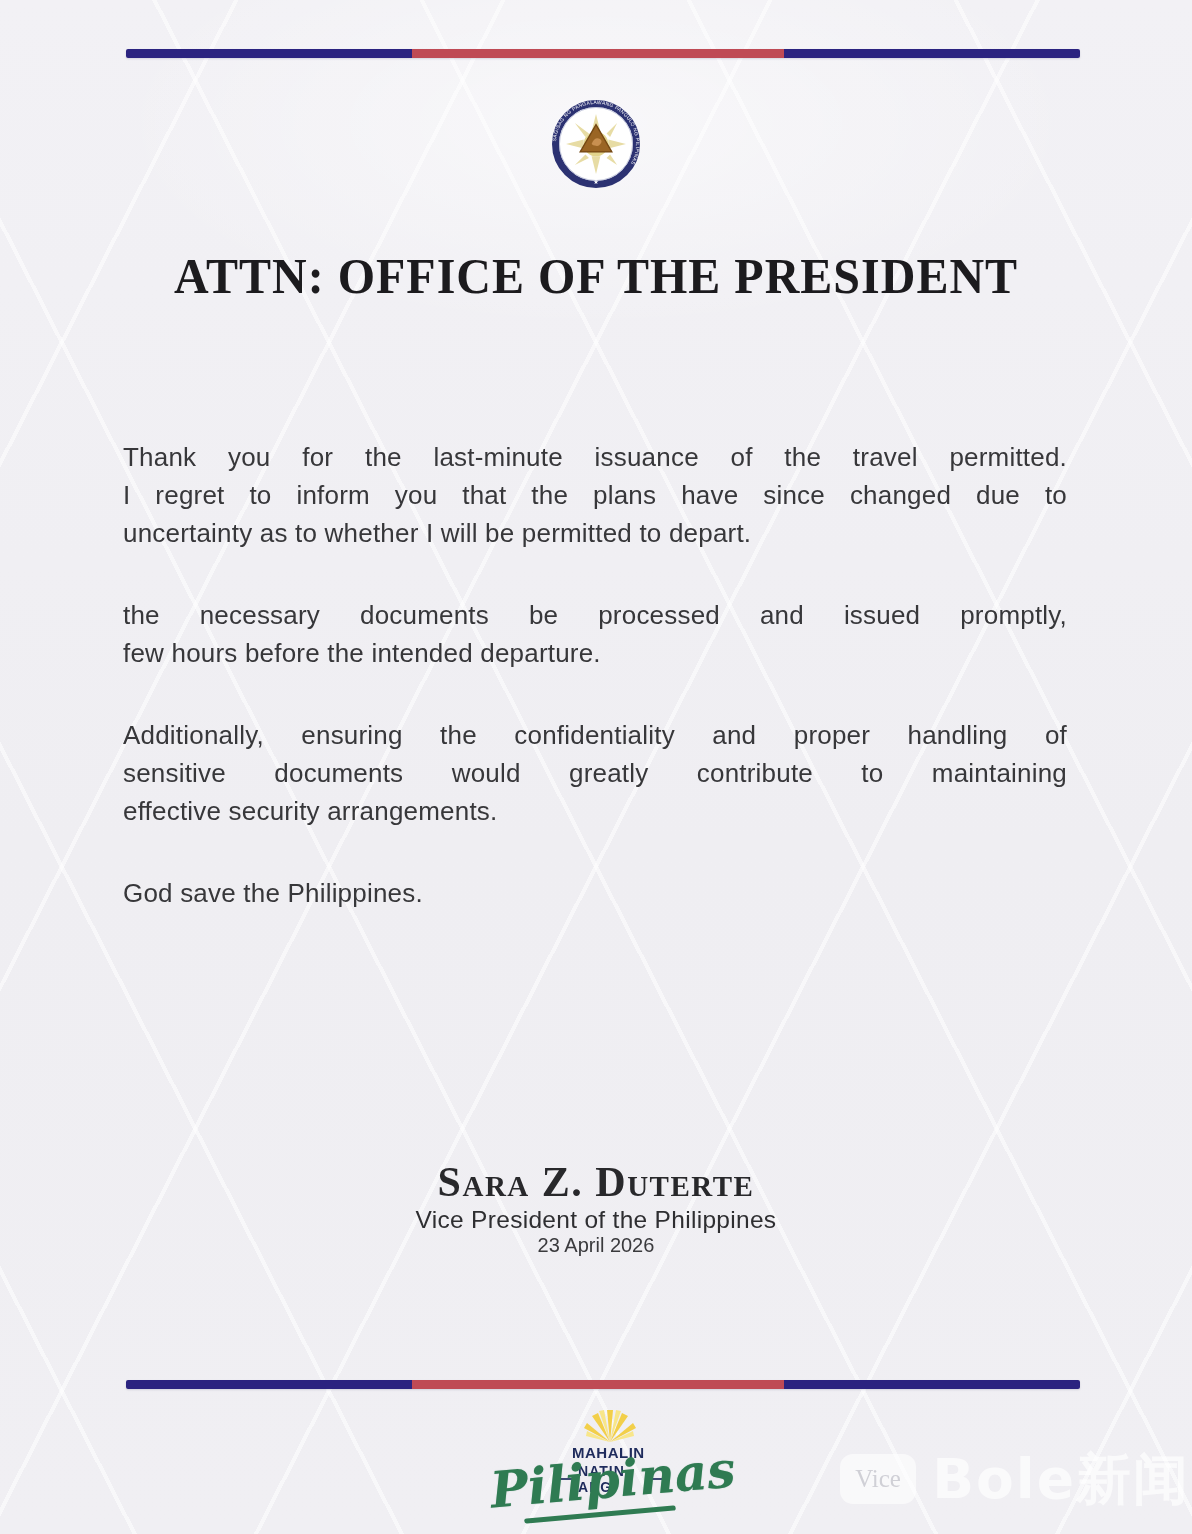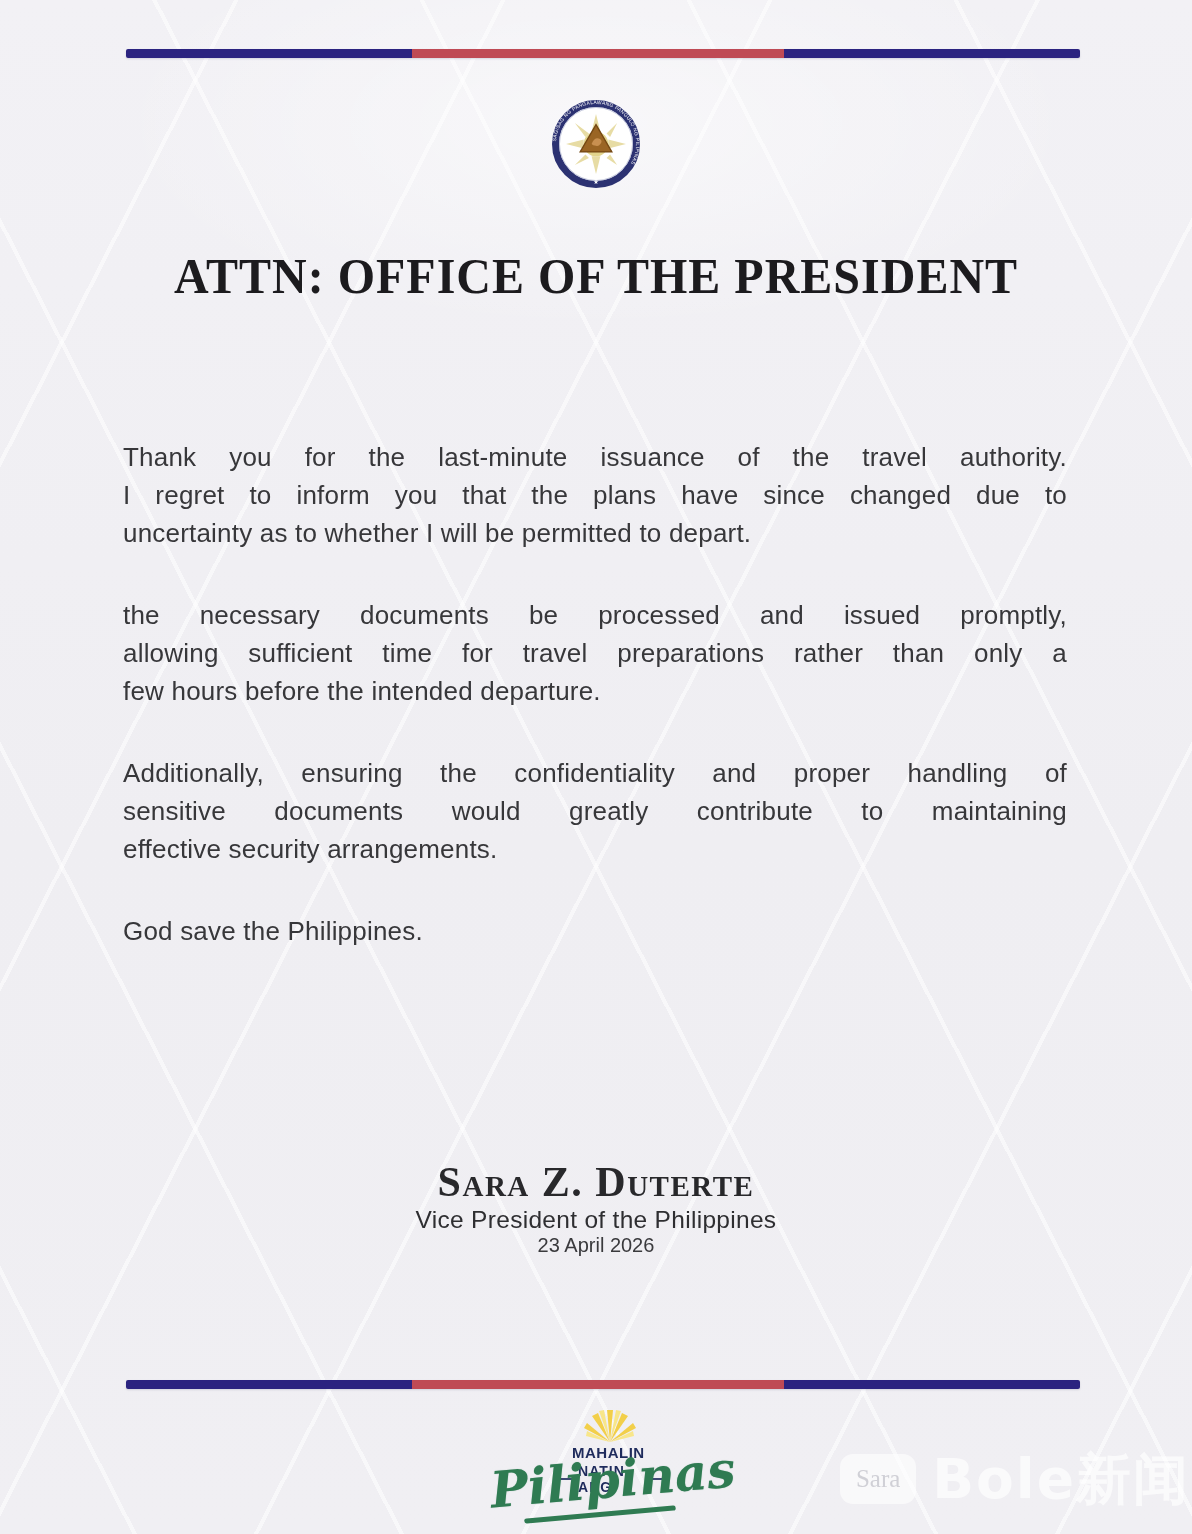--- a/index.html
+++ b/index.html
@@ -197,27 +197,26 @@
       <polygon points="50,28 32,59 68,59" fill="#9a6524" stroke="#744712" stroke-width="1.5"></polygon>
       <path d="M45,50 q3,-8 9,-6 q4,2 1,6 q-2,3 -5,2 q-4,0 -5,-2 z" fill="#c89050"></path>
       <text x="50" y="95.5" font-size="7" fill="#ffffff" text-anchor="middle">★</text>
     </svg>
   </div>
 
   <h1 class="title">ATTN: OFFICE OF THE PRESIDENT</h1>
 
   <div class="letter-body">
     <div class="para">
-      <div class="line">Thank you for the last-minute issuance of the travel authority.</div>
+      <div class="line">Thank you for the last-minute issuance of the travel permitted.</div>
       <div class="line">I regret to inform you that the plans have since changed due to</div>
       <div class="line last">uncertainty as to whether I will be permitted to depart.</div>
     </div>
     <div class="para">
       <div class="line">the necessary documents be processed and issued promptly,</div>
-      <div class="line">allowing sufficient time for travel preparations rather than only a</div>
       <div class="line last">few hours before the intended departure.</div>
     </div>
     <div class="para">
       <div class="line">Additionally, ensuring the confidentiality and proper handling of</div>
       <div class="line">sensitive documents would greatly contribute to maintaining</div>
       <div class="line last">effective security arrangements.</div>
     </div>
     <div class="para">
       <div class="line last">God save the Philippines.</div>
     </div>
@@ -247,17 +246,17 @@
         <polygon points="28,34 52,28 51,23"></polygon>
       </g>
     </svg>
     <div class="logo-mahalin">MAHALIN</div>
     <div class="logo-natinang">NATIN ANG</div>
     <div class="logo-pilipinas">Pilipinas</div>
     <div class="logo-swash"></div>
   </div>
 
   <div class="watermark">
-    <div class="wm-badge">Sara</div>
+    <div class="wm-badge">Vice</div>
     <div class="wm-text">Bole新闻</div>
   </div>
 
 </div>
 
 </body></html>

